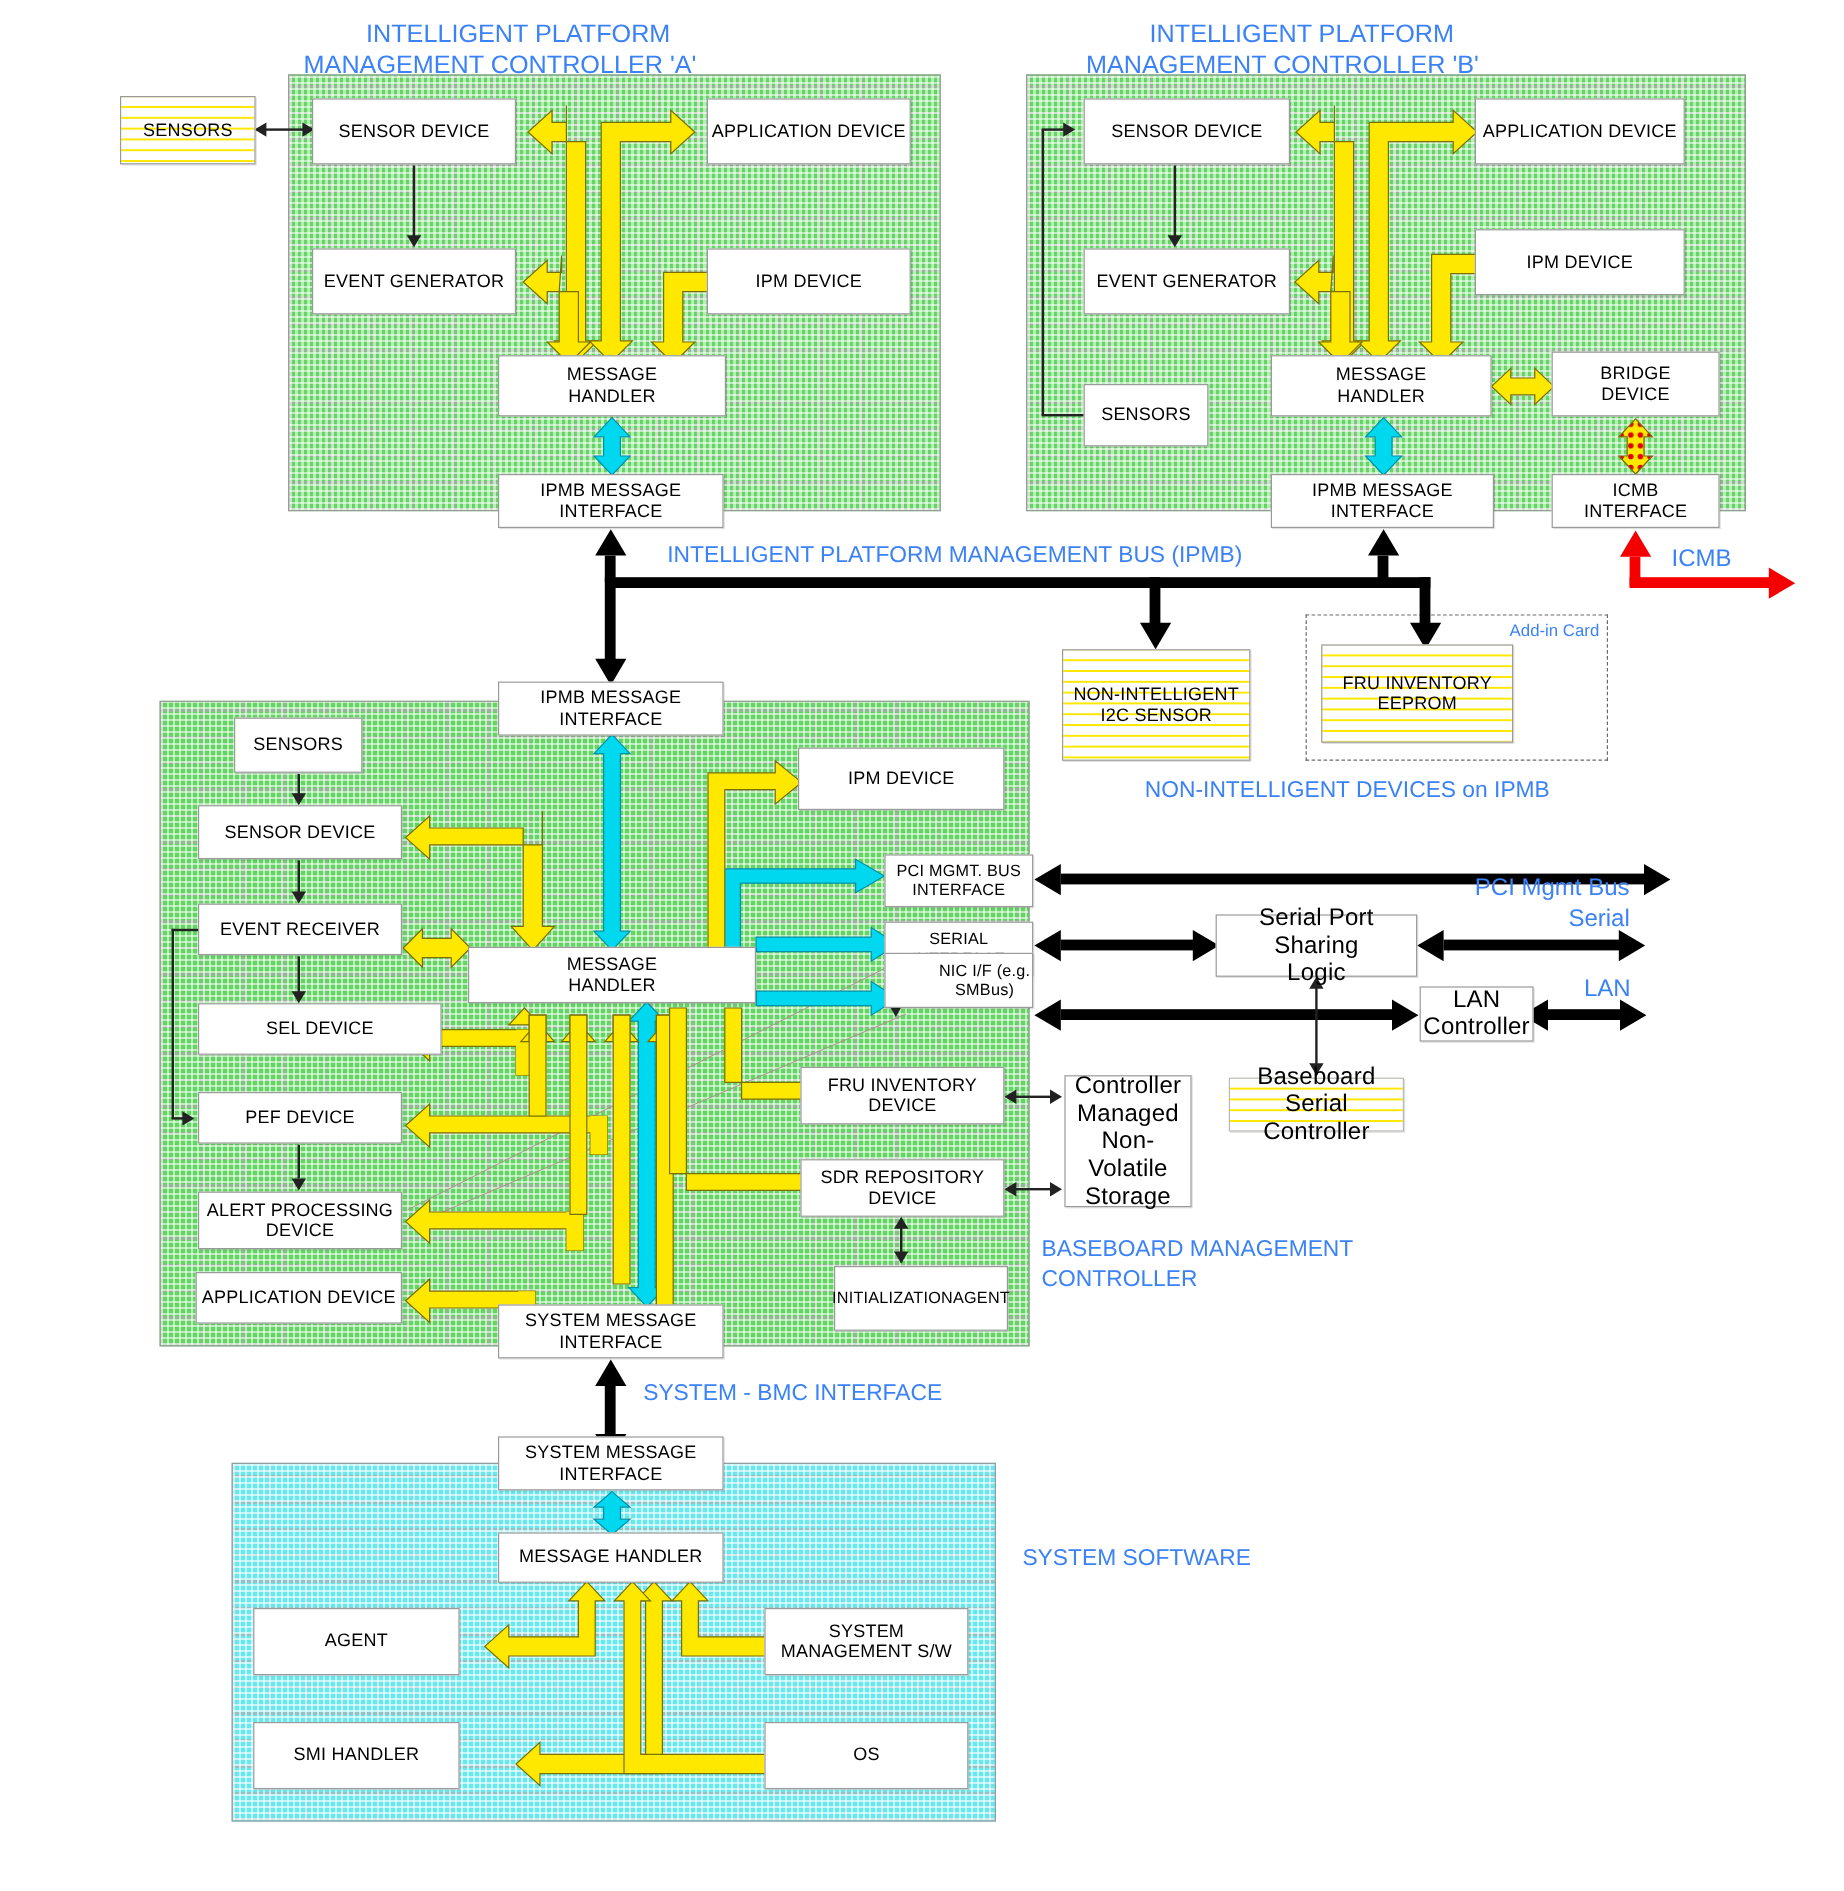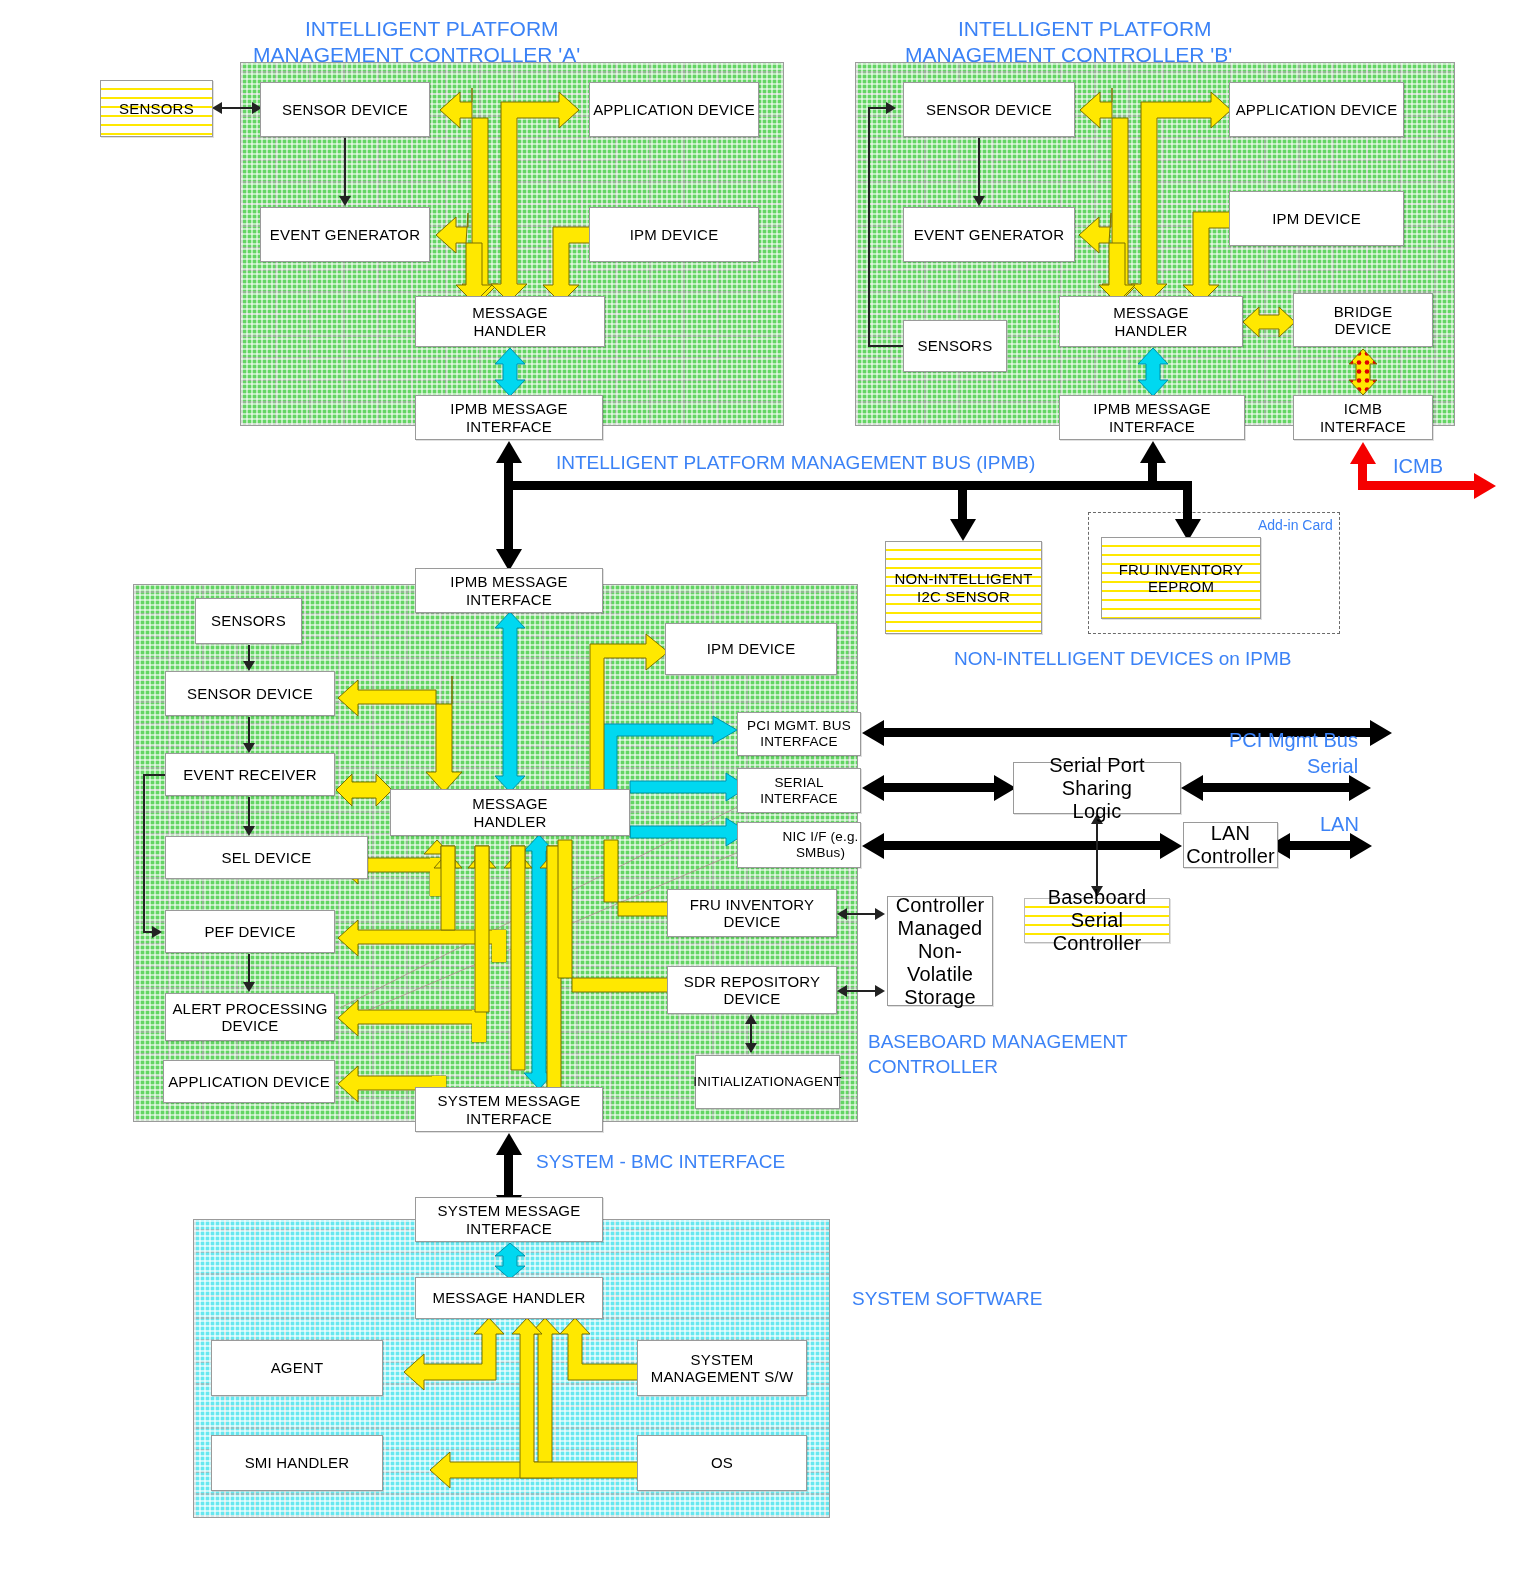--- a/index.html
+++ b/index.html
@@ -308,21 +308,21 @@
 
   <div class="box" style="left:665px;top:623px;width:172px;height:52px;">IPM DEVICE</div>
   <div class="box small" style="left:737px;top:712px;width:124px;height:44px;flex-direction:column;">
     <span>PCI MGMT. BUS</span>
     <span>INTERFACE</span>
   </div>
   <div class="box small" style="left:737px;top:768px;width:124px;height:45px;flex-direction:column;">
     <span>SERIAL</span>
     <span>INTERFACE</span>
   </div>
-  <div class="box small" style="left:737px;top:822px;width:124px;height:46px;flex-direction:column;padding-left:43px;">
+  <div class="box small" style="left:737px;top:794px;width:124px;height:46px;flex-direction:column;padding-left:43px;">
     <span>NIC I/F (e.g.</span>
     <span>SMBus)</span>
   </div>
   <div class="box" style="left:667px;top:889px;width:170px;height:48px;flex-direction:column;">
     <span>FRU INVENTORY</span>
     <span>DEVICE</span>
   </div>
   <div class="box" style="left:667px;top:966px;width:170px;height:48px;flex-direction:column;">
     <span>SDR REPOSITORY</span>
     <span>DEVICE</span>

